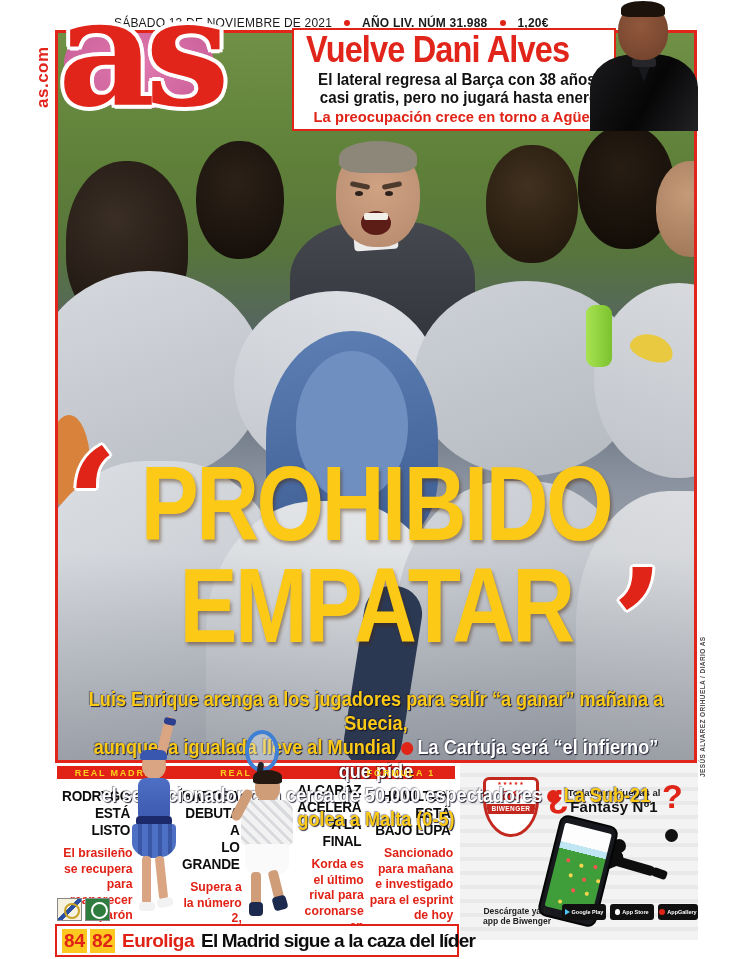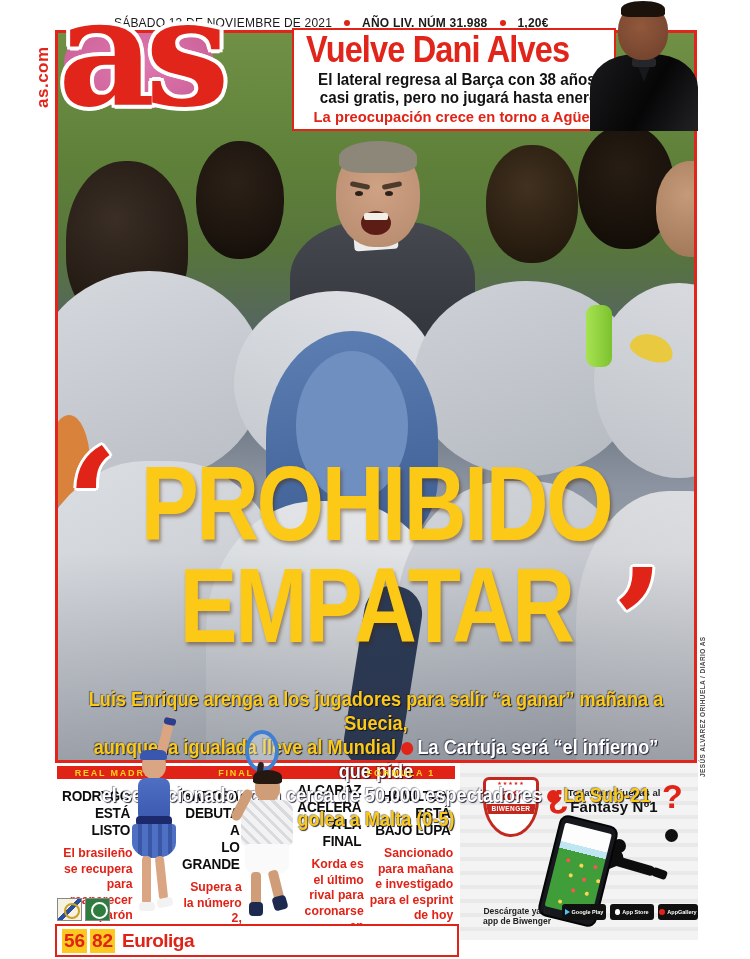--- a/index.html
+++ b/index.html
@@ -183,21 +183,21 @@
 <div class="abs" id="alvesfig">
   <div class="sh" style="left:2px;top:54px;width:108px;height:80px;background:linear-gradient(120deg,#1b1b1d,#060607 55%,#232326);border-radius:42% 42% 0 0"></div>
   <div class="sh" style="left:46px;top:56px;width:20px;height:26px;background:#17181c;clip-path:polygon(0 0,100% 0,50% 100%)"></div>
   <div class="sh" style="left:44px;top:58px;width:24px;height:9px;background:#26262a;border-radius:3px"></div>
   <div class="sh" style="left:30px;top:4px;width:50px;height:56px;background:radial-gradient(circle at 45% 40%,#91583c,#6d3f2a);border-radius:46%"></div>
   <div class="sh" style="left:33px;top:1px;width:44px;height:16px;background:#1c120c;border-radius:50% 50% 20% 20%"></div>
 </div>
 
 <div class="abs" id="sectionbar"></div>
 <span class="tag" style="left:57px;width:118px">REAL MADRID</span>
-<span class="tag" style="left:183px;width:106px">FINAL</span>
+<span class="tag" style="left:183px;width:106px">REAL</span>
 <span class="tag" style="left:355px;width:92px">FÓRMULA 1</span>
 
 <div class="col" style="left:55px;top:787px;width:80px">
   <h3>RODRYGO
 ESTÁ
 LISTO</h3>
   <p>El brasileño
 se recupera
 para
 reaparecer
@@ -301,16 +301,17 @@
     <span class="hw"></span>
     <span>AppGallery</span>
   </div>
 </div>
 
 <div class="abs" id="crests">
   <div class="crest" id="crest-rm"></div>
   <div class="crest" id="crest-g"></div>
 </div>
 <div class="abs" id="scorestrip">
-  <div class="scorebox">56</div>
+  <div class="scorebox">84</div>
   <div class="scorebox">82</div>
   <span id="competition">Euroliga</span>
+  <span id="score-head">El Madrid sigue a la caza del líder</span>
 </div>
 
 </body></html>

